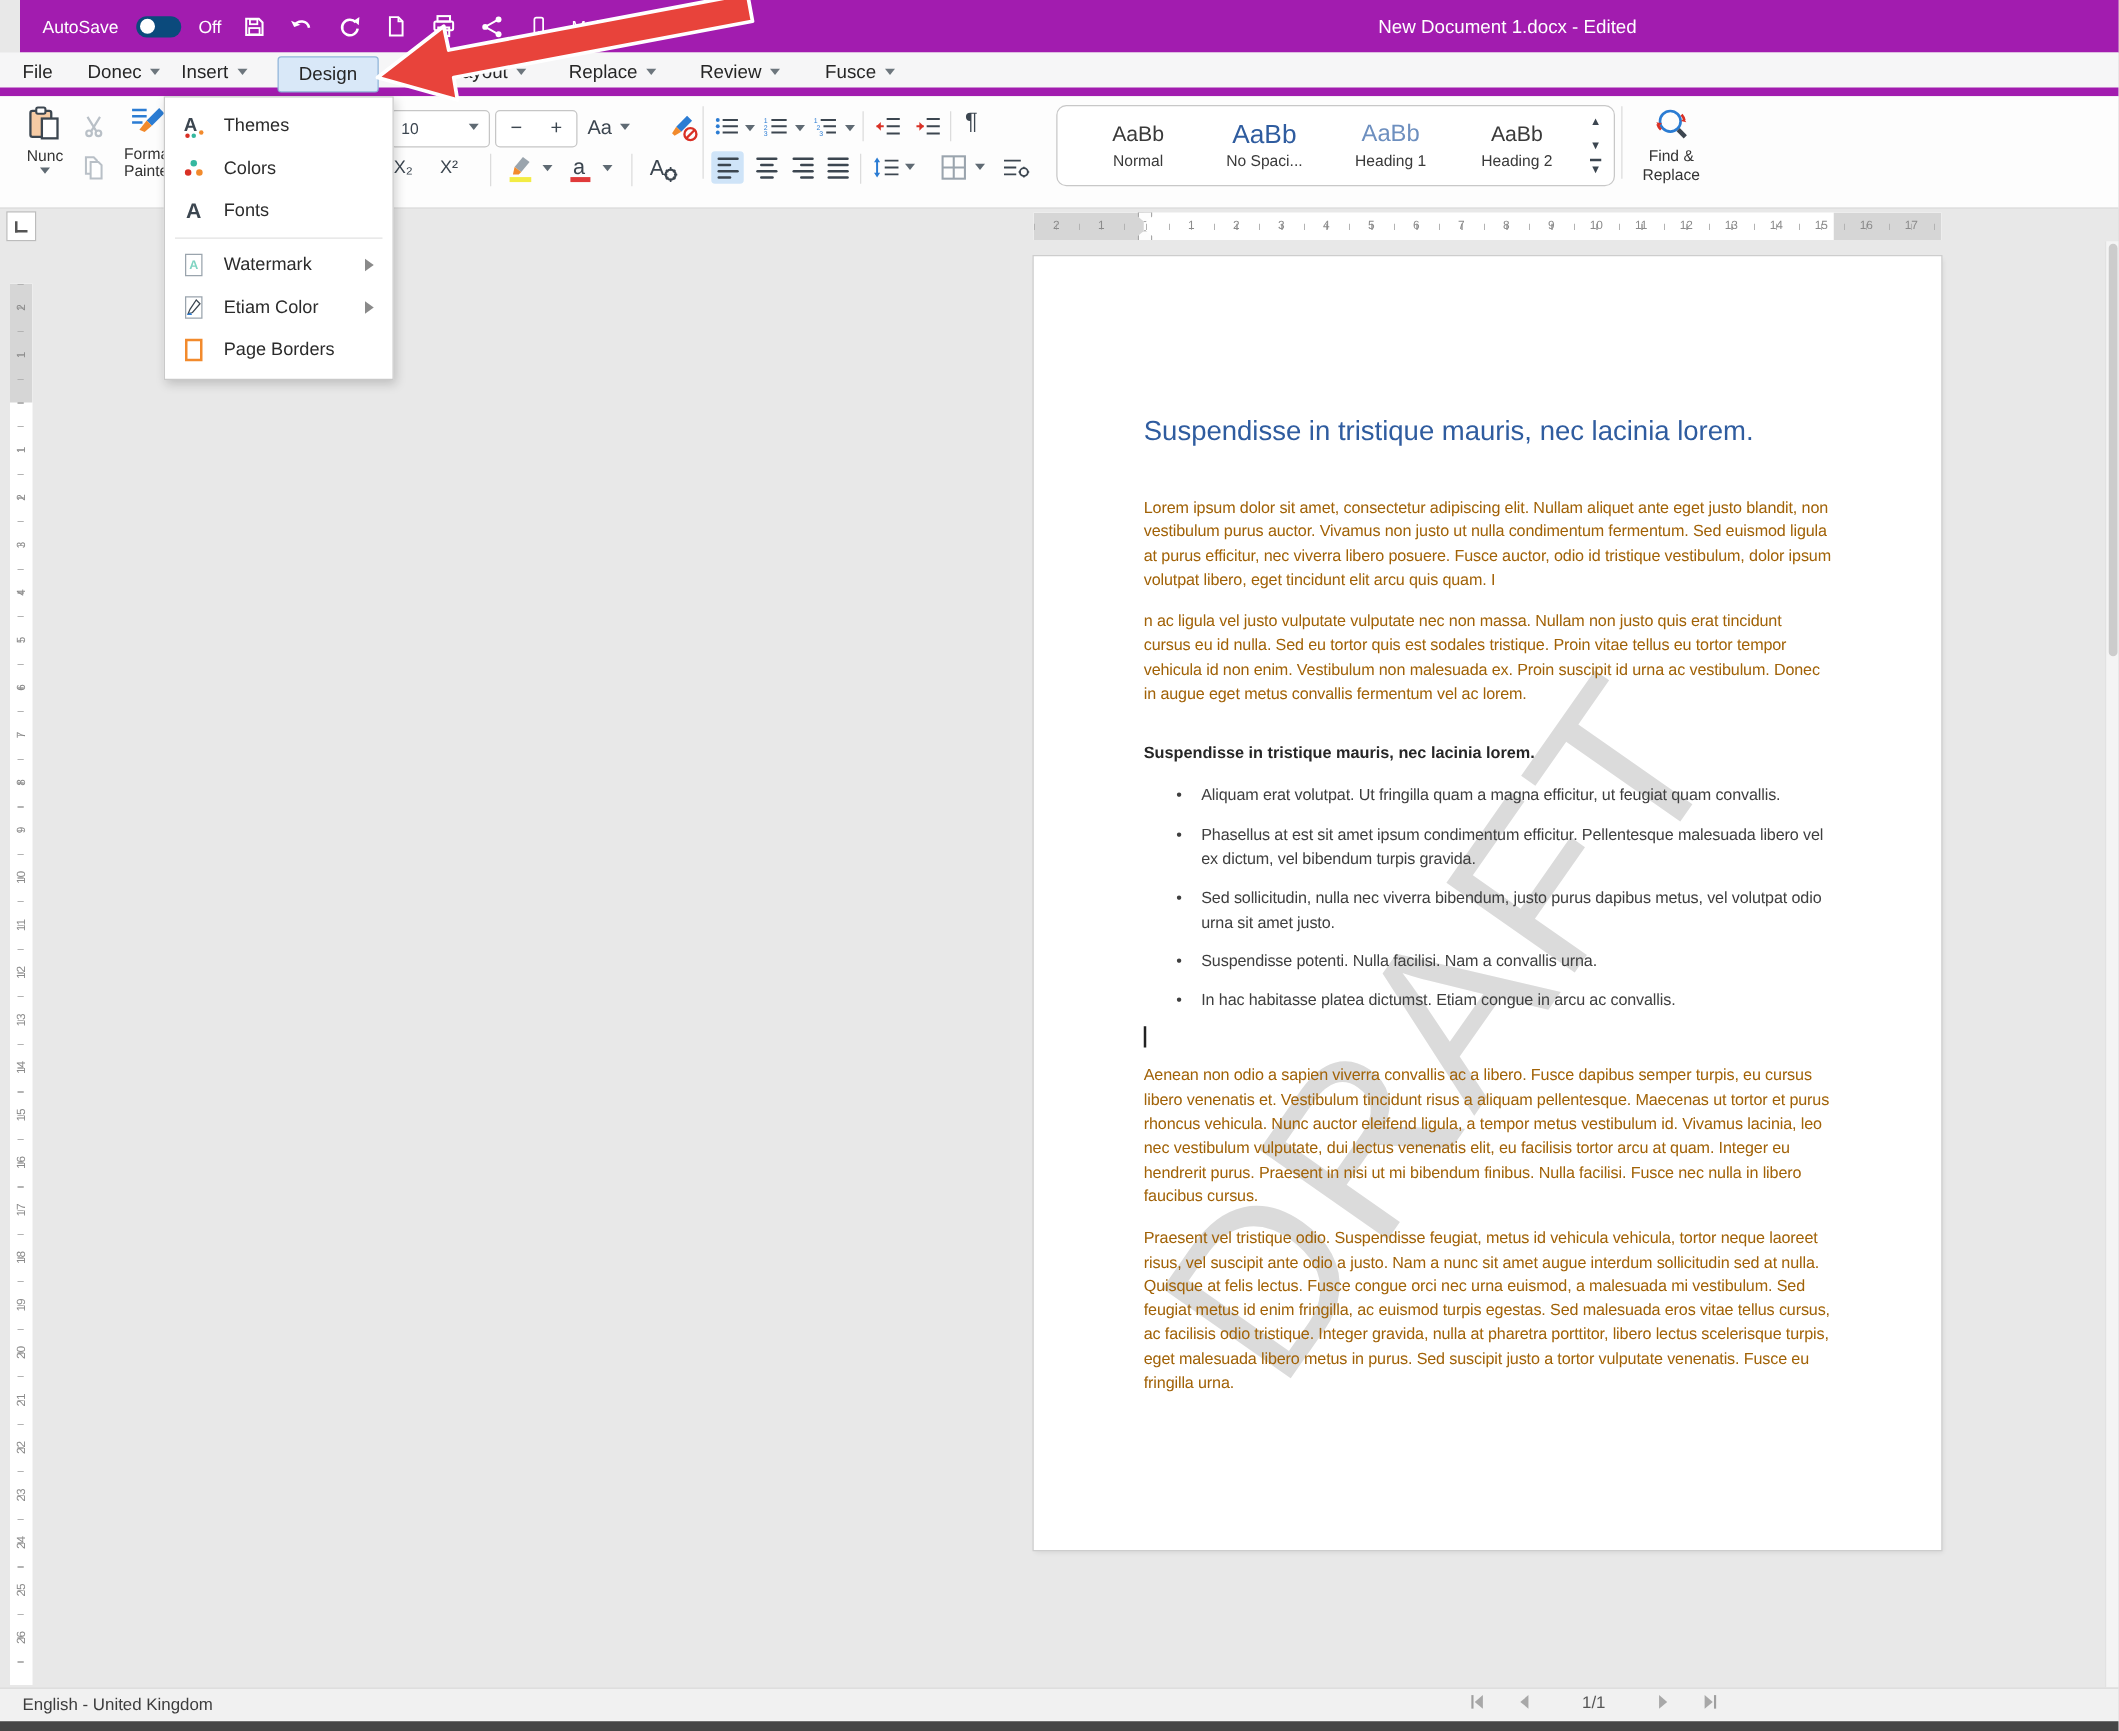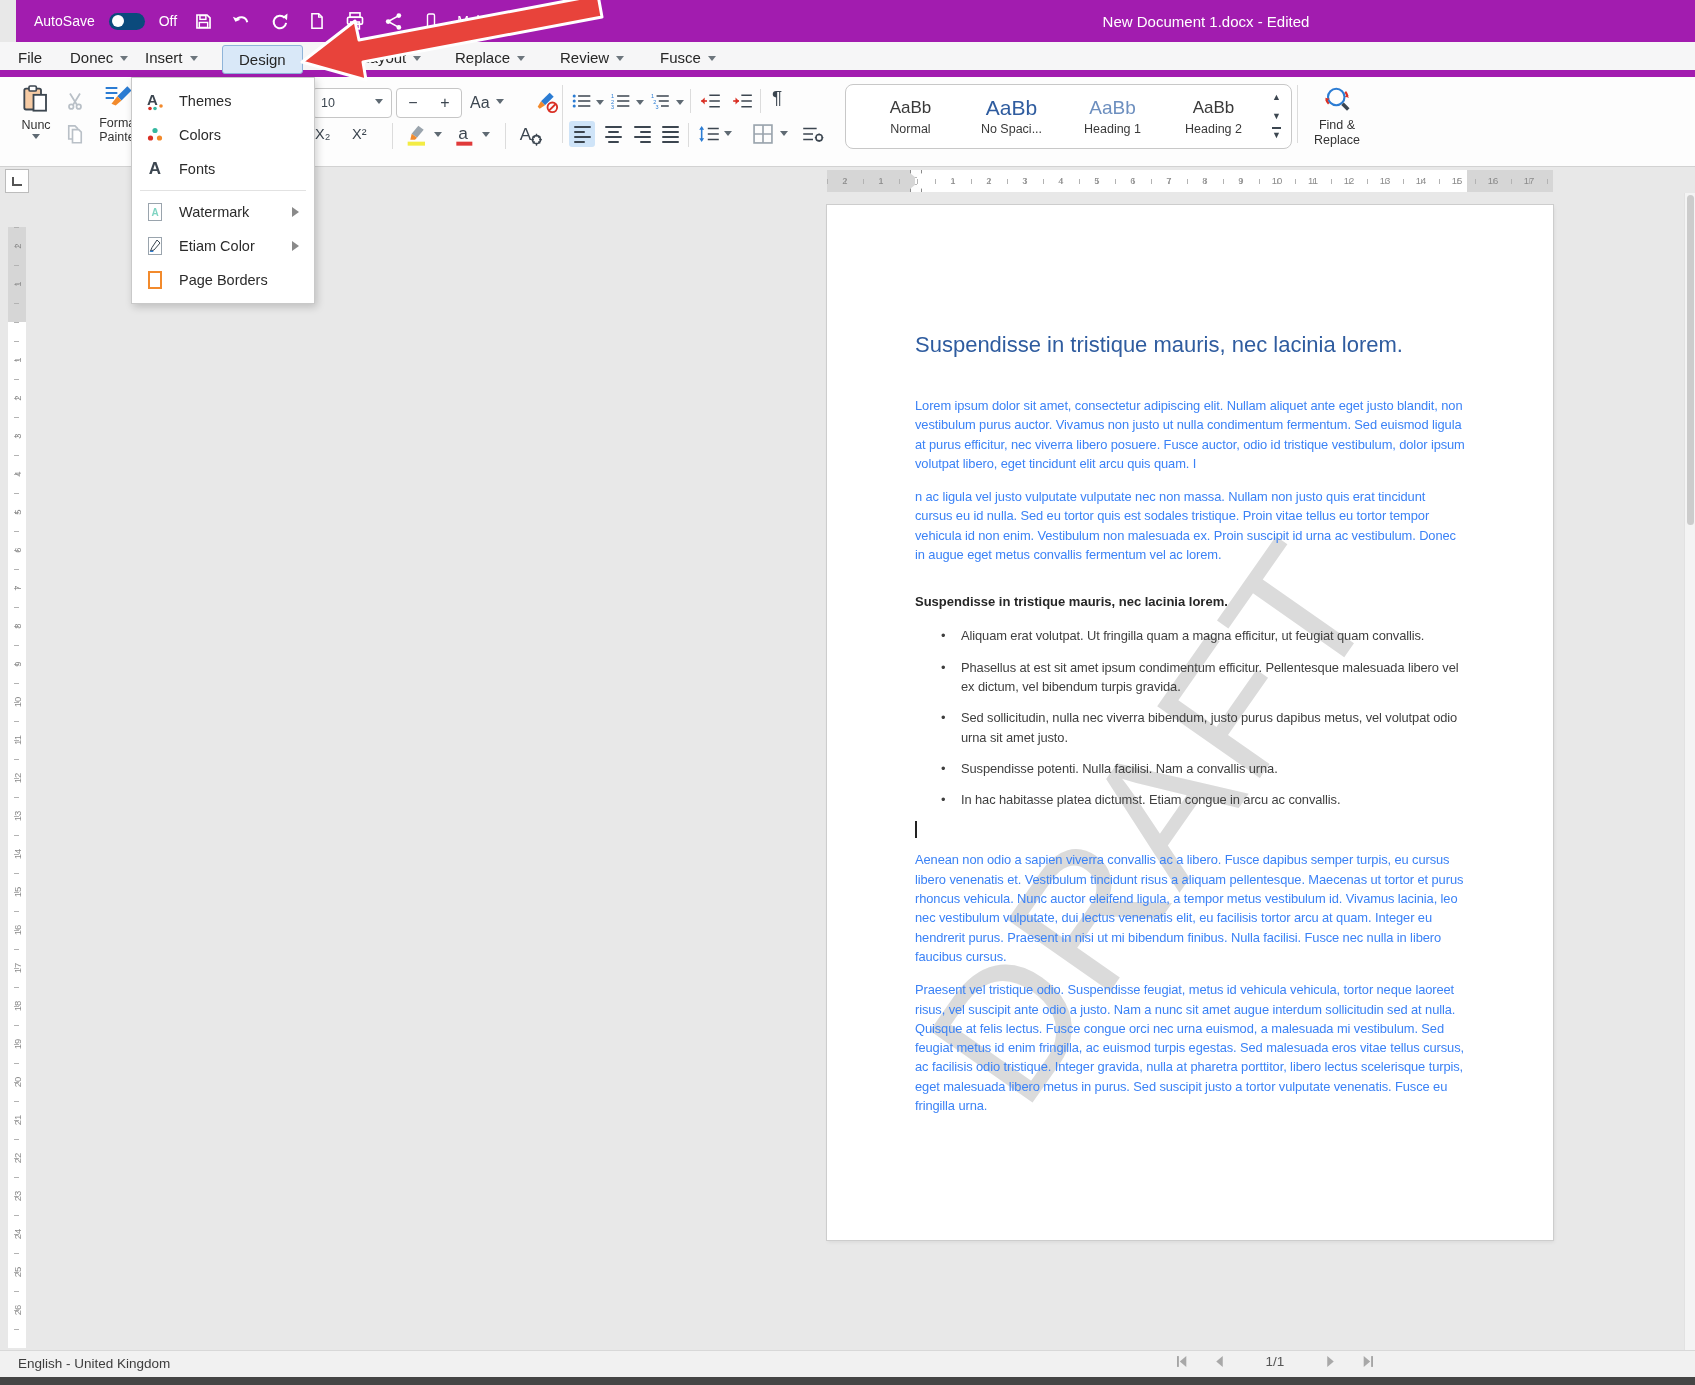--- a/index.html
+++ b/index.html
@@ -74,21 +74,21 @@
               background:repeating-linear-gradient(180deg,#b3b3b3 0 1px,transparent 1px 19px); }
   .vr-nums { position:absolute; left:0; top:0; width:100%; display:flex; flex-direction:column; }
   .vr-nums span { height:38px; display:flex; align-items:center; justify-content:center;
                   font-size:9.5px; color:#8b8b8b; transform:rotate(-90deg); }
   .page { position:absolute; left:827px; top:38px; width:726px; height:1035px; background:#fff;
           box-shadow:0 0 0 1px #cdcdcd, 1px 2px 4px rgba(0,0,0,.08); padding:127px 88px 0 88px; }
   .watermark { position:absolute; left:325px; top:617px; transform:translate(-50%,-50%) rotate(-55deg);
                font-size:182px; color:#dbdbdb; white-space:nowrap; z-index:0; letter-spacing:4px; }
   .doctext { position:relative; z-index:1; }
   .h1 { font-size:22px; font-weight:400; color:#2f5c9f; margin-bottom:38px; }
-  .para { font-size:12.9px; letter-spacing:-0.1px; line-height:19.3px; color:#3b82f6; margin-bottom:14px; }
+  .para { font-size:12.9px; letter-spacing:-0.1px; line-height:19.3px; color:#a16207; margin-bottom:14px; }
   .subhead { font-size:13px; font-weight:bold; color:#262626; margin:30px 0 17px 0; }
   .blist .bitem { display:flex; font-size:12.9px; letter-spacing:-0.1px; line-height:19.3px;
                   color:#3f3f3f; margin-bottom:12px; }
   .blist .dot { width:20px; margin-left:26px; flex:none; }
   .blist .btx { flex:1; }
   .cursorline { height:19px; margin:4px 0 10px 0; }
   .caretbar { display:inline-block; width:1.5px; height:17px; background:#222; }
   .scrollbar { position:absolute; right:0; top:26px; bottom:0; width:11px; background:#f4f4f4;
                border-left:1px solid #e2e2e2; }
   .scrollthumb { position:absolute; left:2px; top:2px; width:7px; height:330px; background:#cccccc; border-radius:4px; }

